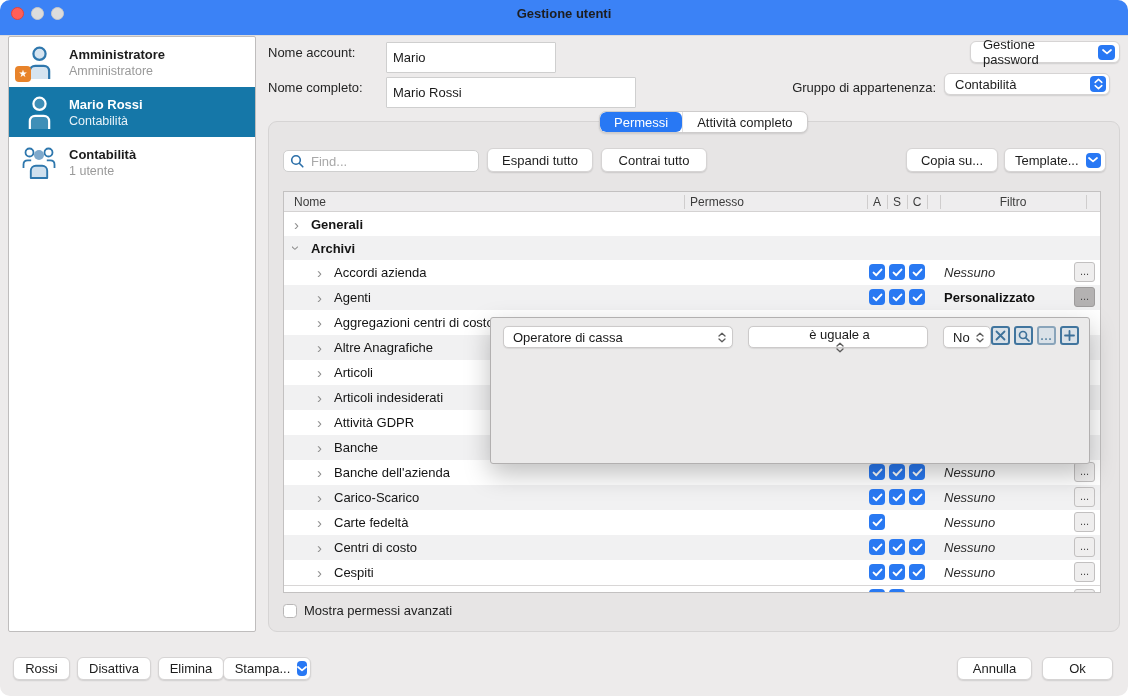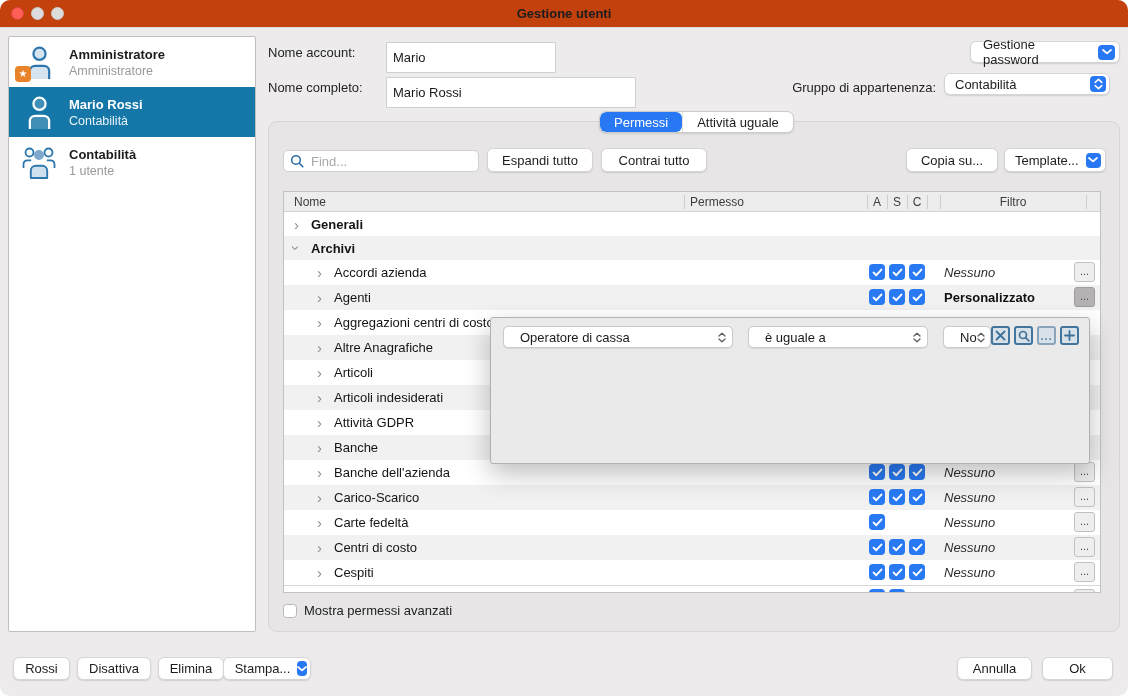--- a/index.html
+++ b/index.html
@@ -1,20 +1,20 @@
 <!DOCTYPE html>
 <html><head>
 <meta charset="utf-8">
 <style>
   html,body{margin:0;padding:0;background:#fff;}
   *{box-sizing:border-box;font-family:"Liberation Sans",sans-serif;}
   #window{position:relative;width:1128px;height:696px;background:#edebeb;border-radius:10px;overflow:hidden;}
 
   
-  .titlebar{position:absolute;left:0;top:0;width:100%;height:28px;background:#c2410c;border-bottom:1px solid #dddbdb;}
+  .titlebar{position:absolute;left:0;top:0;width:100%;height:36px;background:#3b82f6;border-bottom:1px solid #dddbdb;}
   .lights{position:absolute;left:11px;top:7px;display:flex;gap:7px;}
   .light{width:13px;height:13px;border-radius:50%;}
   .light.red{background:#ff5f57;border:1px solid #e0443e;}
   .light.dim{background:#dcdcdc;border:1px solid #c9c9c9;}
   .wtitle{position:absolute;left:0;top:0;width:100%;height:28px;line-height:28px;text-align:center;font-size:13px;font-weight:bold;color:#1d1d1f;}
 
   
   .sidebar{position:absolute;left:8px;top:36px;width:248px;height:596px;background:#fff;border:1px solid #bfbdbd;border-radius:2px;overflow:hidden;}
   .sb-item{position:relative;height:50px;display:flex;align-items:center;cursor:default;}
   .sb-item .sb-icon{width:36px;margin-left:12px;position:relative;display:flex;justify-content:center;}
@@ -62,21 +62,21 @@
   .cbox{position:absolute;top:4px;width:16px;height:16px;border-radius:4px;background:#2979f2;display:flex;align-items:center;justify-content:center;}
   .tfilter{position:absolute;left:660px;top:0;height:100%;display:flex;align-items:center;font-size:13px;color:#2e2e2e;}
   .tfilter.italic{font-style:italic;}
   .tfilter.bold{font-weight:bold;color:#111;}
   .morebtn{position:absolute;left:790px;top:2px;width:21px;height:20px;background:#efeeee;border:1px solid #c2c0c0;border-radius:3px;font-size:11px;line-height:16px;text-align:center;color:#4a4a4a;}
   .morebtn.active{background:#b4b2b2;border-color:#9e9c9c;}
   .partialrow{position:relative;height:9px;overflow:hidden;border-top:1px solid #d8d6d6;background:#fff;}
 
   
   .popup{position:absolute;left:490px;top:317px;width:600px;height:147px;background:#ebeaea;border:1px solid #b2b0b0;border-radius:3px;box-shadow:0 10px 26px rgba(0,0,0,0.25);z-index:40;}
-  .pselect{position:absolute;top:8px;height:22px;background:#fff;border:1px solid #cccaca;border-radius:5px;display:flex;align-items:center;font-size:13px;color:#1a1a1a;padding:0 6px 0 16px;box-shadow:0 0.5px 1px rgba(0,0,0,0.08);}
+  .pselect{position:absolute;top:8px;height:22px;background:#fff;border:1px solid #cccaca;border-radius:5px;display:flex;align-items:center;font-size:13px;color:#1a1a1a;padding:0 6px 0 9px;box-shadow:0 0.5px 1px rgba(0,0,0,0.08);}
   .pselect .label{flex:1;}
   .picons{position:absolute;right:10px;top:8px;display:flex;gap:4px;}
   .picon{width:19px;height:19px;border:2px solid #41759e;border-radius:3px;background:#d9e1e8;display:flex;align-items:center;justify-content:center;color:#3d719a;font-weight:bold;font-size:12px;}
   .picon.soft{border-color:#89a4ba;}
 
   
   .adv{position:absolute;left:283px;top:603px;display:flex;align-items:center;}
   .adv .box{width:14px;height:14px;background:#fff;border:1px solid #b9b7b7;border-radius:3.5px;}
   .adv .lbl{margin-left:7px;font-size:13px;color:#222;}
 
@@ -161,21 +161,21 @@
     <span class="chev-badge tall" style="margin-left:0;">
       <svg width="9" height="12" viewBox="0 0 9 12">
           <path d="M1.2 4.4L4.5 1.4 7.8 4.4" fill="none" stroke="#fff" stroke-width="1.5" stroke-linecap="round" stroke-linejoin="round"></path>
           <path d="M1.2 7.6L4.5 10.6 7.8 7.6" fill="none" stroke="#fff" stroke-width="1.5" stroke-linecap="round" stroke-linejoin="round"></path>
         </svg>
     </span>
   </div>
 
   <div class="segctl" id="segctl">
       <div class="seg active">Permessi</div>
-      <div class="seg">Attività uguale</div>
+      <div class="seg">Attività completo</div>
     </div>
 
   <div class="panel"></div>
 
   <div class="findfield">
     <span style="display:flex;">
       <svg width="14" height="14" viewBox="0 0 14 14">
           <circle cx="6" cy="6" r="4.3" fill="none" stroke="#2a6ea8" stroke-width="1.6"></circle>
           <path d="M9.3 9.3L12.8 12.8" stroke="#2a6ea8" stroke-width="1.6" stroke-linecap="round"></path>
         </svg>
@@ -397,21 +397,21 @@
   <div class="popup">
     <div class="pselect" style="left:12px;width:230px;">
       <span class="label">Operatore di cassa</span>
       <span style="display:flex;">
         <svg width="8" height="11" viewBox="0 0 8 11">
             <path d="M1 4L4 1.2 7 4" fill="none" stroke="#5c5c5c" stroke-width="1.3" stroke-linecap="round" stroke-linejoin="round"></path>
             <path d="M1 7L4 9.8 7 7" fill="none" stroke="#5c5c5c" stroke-width="1.3" stroke-linecap="round" stroke-linejoin="round"></path>
           </svg>
       </span>
     </div>
-    <div class="pselect" style="left:257px;width:180px;">
+    <div class="pselect" style="left:257px;width:180px;flex-direction:column;">
       <span class="label">è uguale a</span>
       <span style="display:flex;">
         <svg width="8" height="11" viewBox="0 0 8 11">
             <path d="M1 4L4 1.2 7 4" fill="none" stroke="#5c5c5c" stroke-width="1.3" stroke-linecap="round" stroke-linejoin="round"></path>
             <path d="M1 7L4 9.8 7 7" fill="none" stroke="#5c5c5c" stroke-width="1.3" stroke-linecap="round" stroke-linejoin="round"></path>
           </svg>
       </span>
     </div>
     <div class="pselect" style="left:452px;width:48px;">
       <span class="label">No</span>

